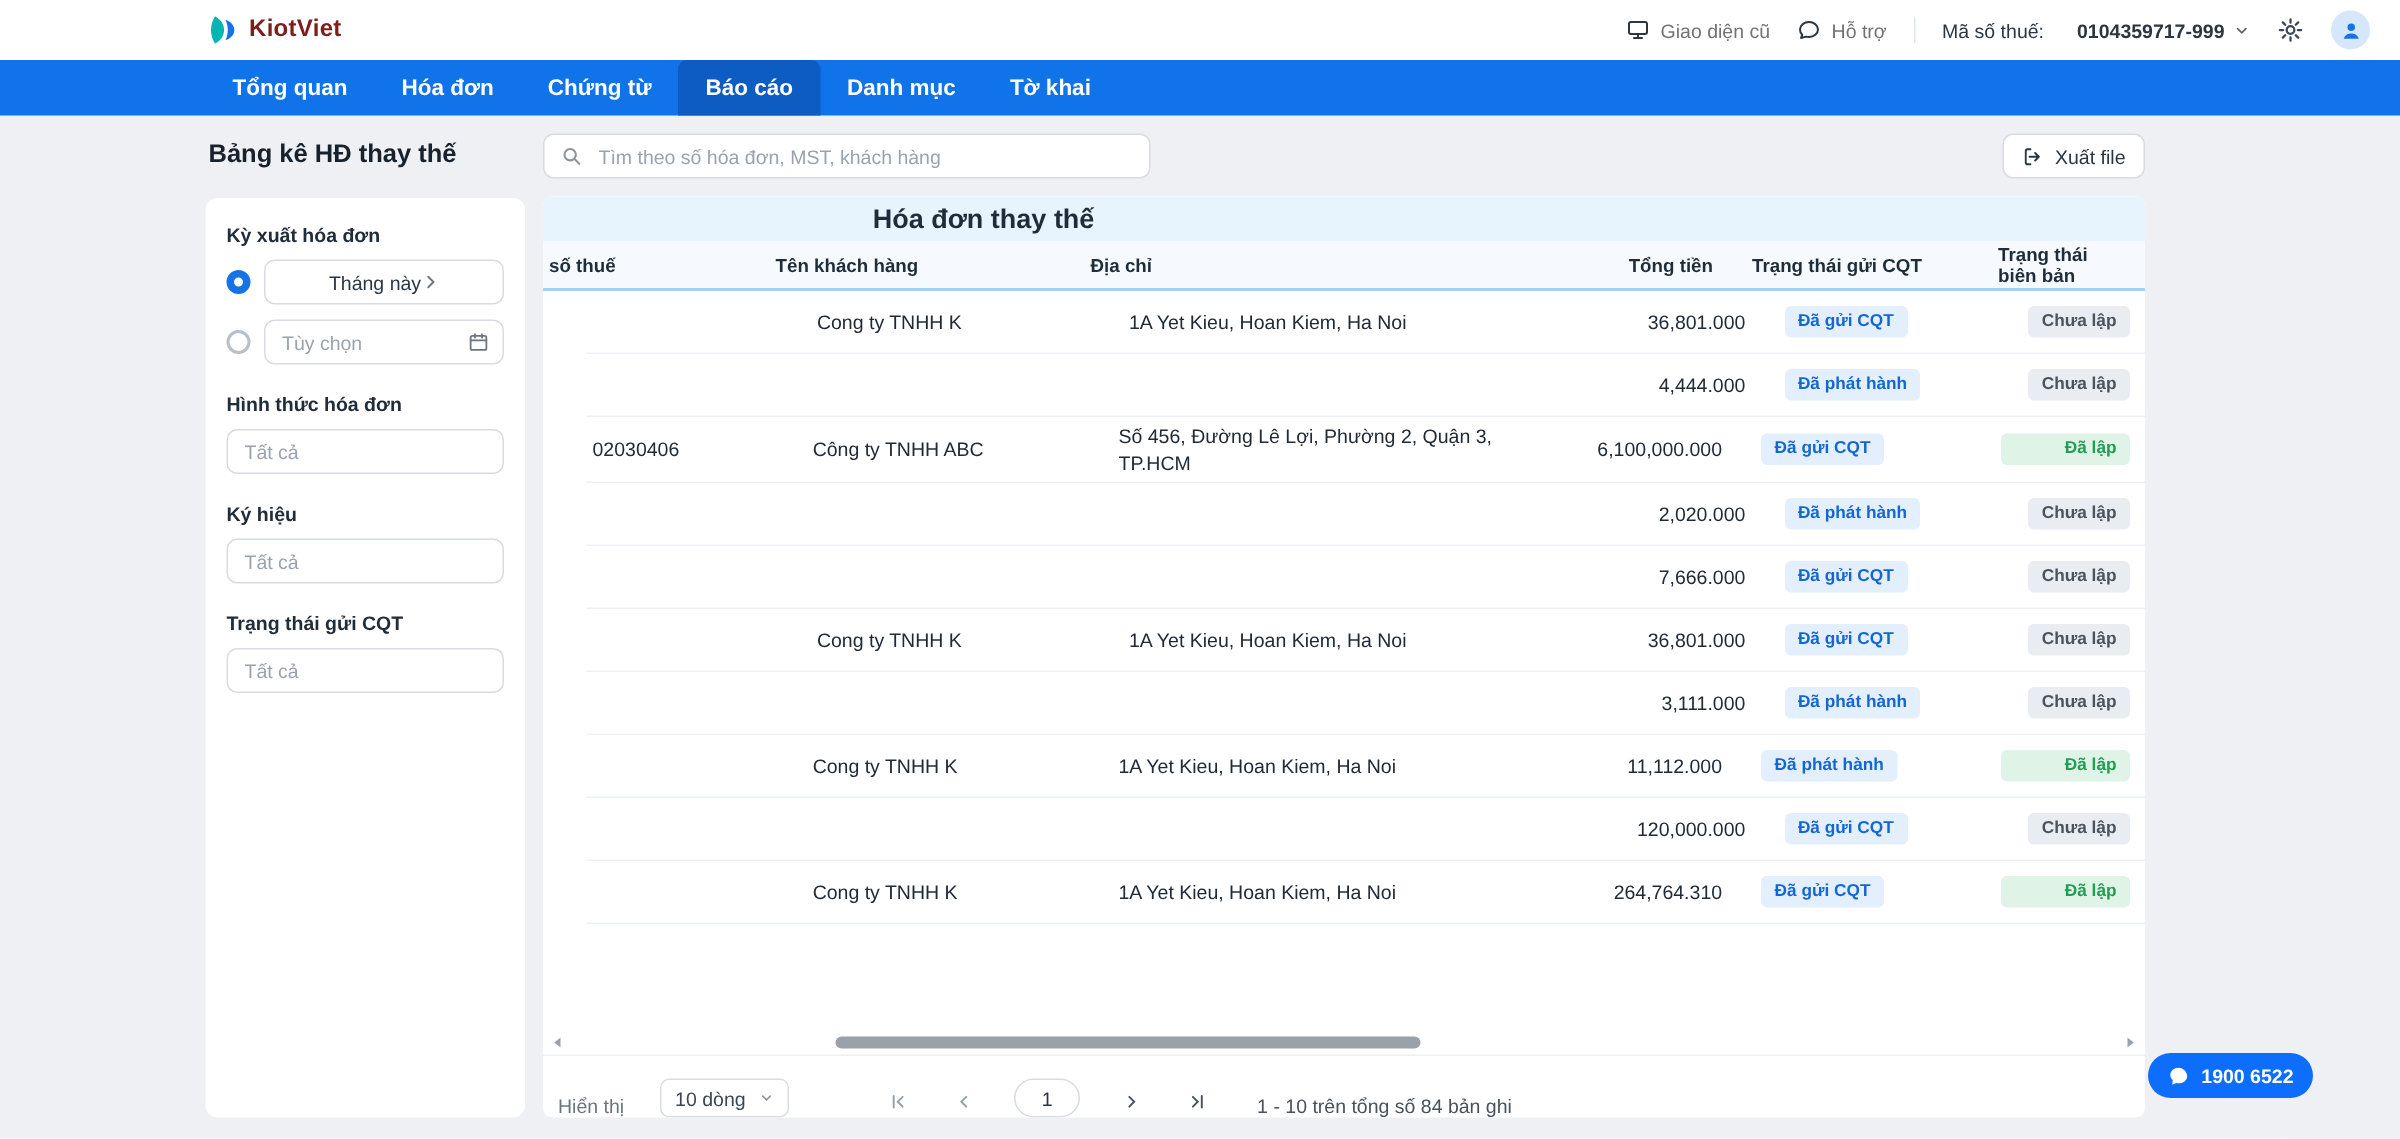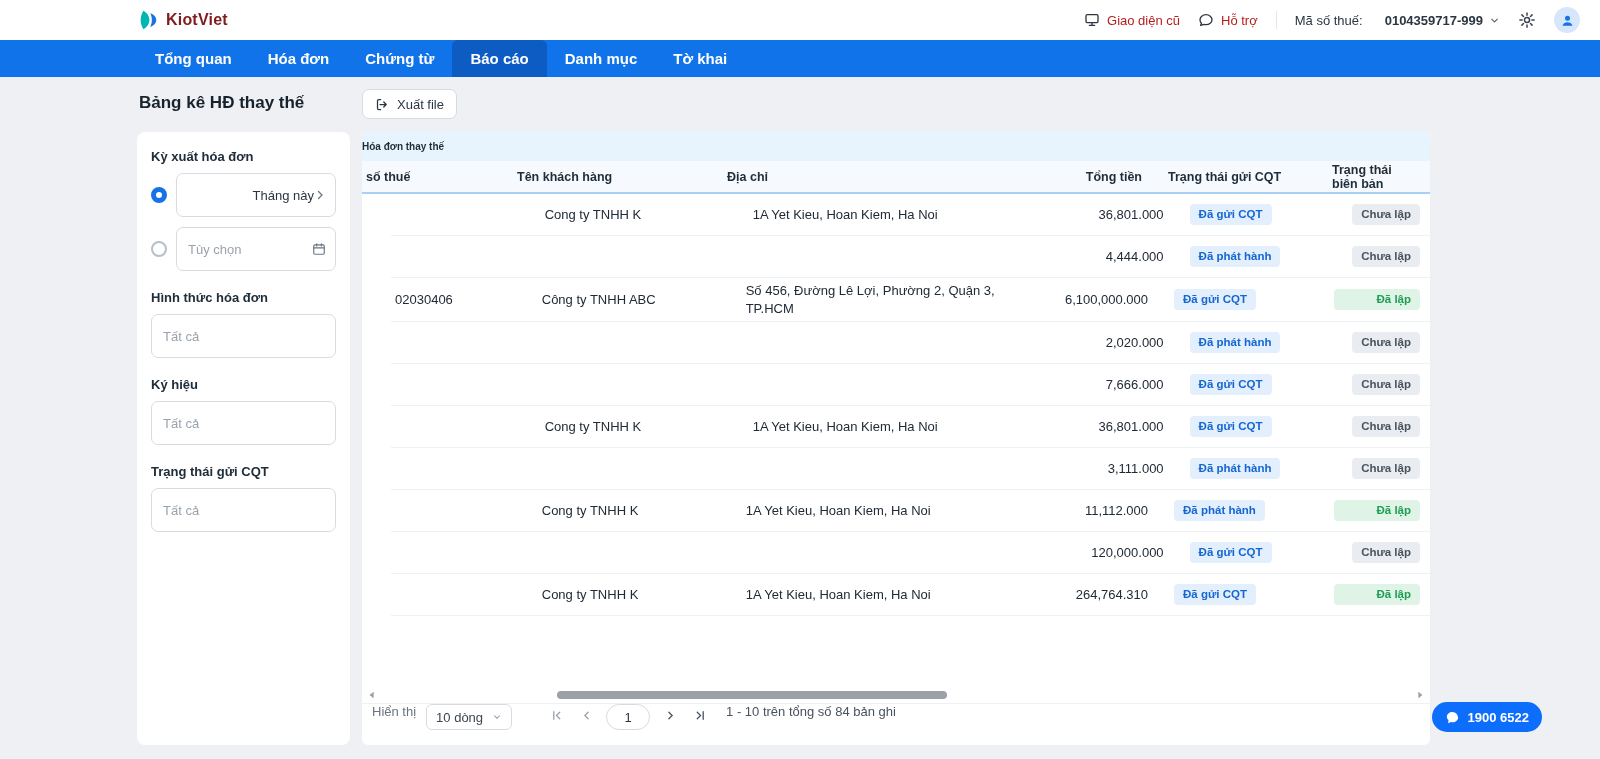--- a/index.html
+++ b/index.html
@@ -9,55 +9,55 @@
     background:#eef0f3;
     font-family:"Liberation Sans", sans-serif;
     font-size:13px; color:#212b36;
     position:relative;
   }
   
   .topbar { height:40px; background:#fff; display:flex; align-items:center; justify-content:space-between; padding:0 20px 0 137px; }
   .brand { display:flex; align-items:center; gap:7px; }
   .brand-name { font-size:16px; font-weight:bold; color:#7f1d1d; letter-spacing:.2px; }
   .topbar-right { display:flex; align-items:center; gap:18px; }
-  .top-item { display:flex; align-items:center; gap:7px; color:#b91c1c; cursor:pointer; }
+  .top-item { display:flex; align-items:center; gap:7px; color:#737373; cursor:pointer; }
   .v-divider { width:1px; height:18px; background:#e2e6ea; }
   .tax-select { display:flex; align-items:center; gap:6px; cursor:pointer; color:#2b3642; }
   .tax-value { font-weight:bold;padding-left:16px; }
   .gear-btn { display:flex; align-items:center; cursor:pointer; }
   .avatar { width:26px; height:26px; border-radius:50%; background:#d6e7fb; display:flex; align-items:center; justify-content:center; cursor:pointer; }
   
   .navbar { height:37px; background:#1173e9; display:flex; align-items:stretch; padding-left:137px; }
   .nav-tab { display:flex; align-items:center; padding:0 18px; color:#fff; font-weight:bold; font-size:15px; cursor:pointer; }
   .nav-tab.active { background:#0d5cc4; border-radius:6px 6px 0 0; }
   
   .content { display:flex; gap:12px; padding:12px 170px 14px 137px; height:682px; }
   .left-col { width:213px; flex-shrink:0; display:flex; flex-direction:column; }
   .page-title { font-size:17px; font-weight:bold; color:#17222d; margin:4px 0 19px 2px; }
   .sidebar { background:#fff; border-radius:8px; padding:17px 14px; flex:1; }
   .f-label { font-weight:bold; color:#202d3a; margin-bottom:9px; font-size:13px; }
   .f-row { display:flex; align-items:center; gap:9px; margin-bottom:10px; }
   .radio { width:16px; height:16px; border-radius:50%; flex-shrink:0; cursor:pointer; }
   .radio.on { border:5px solid #1673e6; background:#fff; }
   .radio.off { border:2px solid #b7bfc8; background:#fff; }
-  .f-select, .f-input { flex:1; height:44px; border:1px solid #d8dce1; border-radius:7px; background:#fff; display:flex; align-items:center; justify-content:flex-end; padding:0 9px; color:#2b3642; cursor:pointer; }
+  .f-select, .f-input { flex:1; height:30px; border:1px solid #d8dce1; border-radius:7px; background:#fff; display:flex; align-items:center; justify-content:center; padding:0 9px; color:#2b3642; cursor:pointer; }
   .f-input input { border:none; outline:none; width:100%; font:inherit; color:#2b3642; background:transparent; }
   .f-group { margin-top:19px; }
   .f-group .f-input { width:100%; }
   ::placeholder { color:#9aa3ad; opacity:1; }
   
   .main-col { flex:1; display:flex; flex-direction:column; min-width:0; }
   .toolbar { display:flex; align-items:center; justify-content:space-between; margin-bottom:12px; }
   .search-box { width:405px; height:30px; background:#fff; border:1px solid #d8dce1; border-radius:7px; display:flex; align-items:center; gap:9px; padding:0 11px; }
   .search-box input { flex:1; border:none; outline:none; font:inherit; color:#2b3642; background:transparent; }
   .export-btn { height:30px; background:#fff; border:1px solid #d8dce1; border-radius:7px; display:flex; align-items:center; gap:7px; padding:0 12px; color:#2b3642; cursor:pointer; font-size:13px; }
   
   .card { background:#fff; border-radius:6px; flex:1; display:flex; flex-direction:column; overflow:hidden; }
   .group-header { height:30px; background:#e8f4fd; display:flex; align-items:center; flex-shrink:0; }
-  .group-header span { width:55%; text-align:left; font-weight:bold; font-size:10px; color:#1f2d3a; }
+  .group-header span { width:55%; text-align:center; font-weight:bold; font-size:18px; color:#1f2d3a; }
   .thead { height:33px; display:flex; align-items:center; background:#f6fafe; border-bottom:2px solid #a8d0f5; flex-shrink:0; }
   .th { font-weight:bold; font-size:12.5px; color:#1f2d3a; }
   .col-mst    { width:145px; padding:0 8px 0 4px; }
   .col-cust   { width:210px; padding:0 10px; }
   .col-addr   { width:300px; padding:0 10px; }
   .col-total  { width:135px; padding:0 10px; text-align:right; }
   .col-cqt    { width:168px; padding:0 10px 0 16px; }
   .col-record { flex:1; padding:0 10px 0 12px; }
   .tbody { flex:1; overflow:hidden; }
   .trow { display:flex; align-items:center; min-height:42px; padding:4px 0; border-bottom:1px solid #eef1f4; cursor:pointer;margin-left:29px; }
@@ -65,21 +65,21 @@
   .badge { display:inline-block; padding:3px 9px; border-radius:4px; font-size:11.5px; font-weight:bold; white-space:nowrap; }
   .badge-blue  { background:#e3effd; color:#1467d2; }
   .badge-gray  { background:#e9ecf0; color:#4a545e; }
   .badge-green { background:#dff3e7; color:#1f9e54;padding-left:43px; }
   
   .hscroll { height:16px; display:flex; align-items:center; gap:5px; padding:0 5px; flex-shrink:0; }
   .hs-track { flex:1; position:relative; height:8px; }
   .hs-thumb { position:absolute; left:17%; width:38%; height:8px; background:#9aa1a9; border-radius:4px; cursor:pointer; }
   .hs-arrow { display:flex; align-items:center; cursor:pointer; }
   
-  .pagination { height:42px; border-top:1px solid #eef1f4; display:flex; align-items:flex-start; gap:10px; padding:0 10px; flex-shrink:0; color:#6b7580; }
+  .pagination { height:42px; border-top:1px solid #eef1f4; display:flex; align-items:flex-end; gap:24px; padding:0 10px; flex-shrink:0; color:#6b7580; }
   .psel { height:26px; border:1px solid #d8dce1; border-radius:6px; display:flex; align-items:center; gap:9px; padding:0 9px; color:#3c4652; cursor:pointer; }
   .pg-btn { display:flex; align-items:center; justify-content:center; width:20px; height:22px; cursor:pointer; }
   .page-box { width:44px; height:26px; border:1px solid #d8dce1; border-radius:13px; text-align:center; font:inherit; color:#2b3642; outline:none; }
   .pg-summary { color:#49525c; margin-left:6px; }
   
   .fab { position:fixed; right:58px; bottom:27px; height:30px; background:#0d6efd; border-radius:16px; display:flex; align-items:center; gap:8px; padding:0 13px; color:#fff; font-weight:bold; font-size:13px; cursor:pointer; }
 </style>
 </head>
 <body>
 
@@ -195,20 +195,29 @@
         <div class="f-input">
           <input type="text" placeholder="Tất cả" style="">
         </div>
       </div>
 
     </div>
   </div>
 
   <div class="main-col">
     <div class="toolbar">
+      <div class="search-box">
+        <span style="display:flex;">
+          <svg width="14" height="14" viewBox="0 0 24 24" fill="none" stroke="#8c959e" stroke-width="2.4" stroke-linecap="round">
+              <circle cx="10.5" cy="10.5" r="6.5"></circle>
+              <path d="M15.5 15.5L21 21"></path>
+            </svg>
+        </span>
+        <input type="text" placeholder="Tìm theo số hóa đơn, MST, khách hàng" style="">
+      </div>
       <div class="export-btn">
         <span style="display:flex;">
           <svg width="15" height="15" viewBox="0 0 24 24" fill="none" stroke="#2b3642" stroke-width="2" stroke-linecap="round" stroke-linejoin="round">
               <path d="M9 4H6a2 2 0 0 0-2 2v12a2 2 0 0 0 2 2h3"></path>
               <path d="M14 8l4 4-4 4M8 12h10"></path>
             </svg>
         </span>
         <span>Xuất file</span>
       </div>
     </div>

